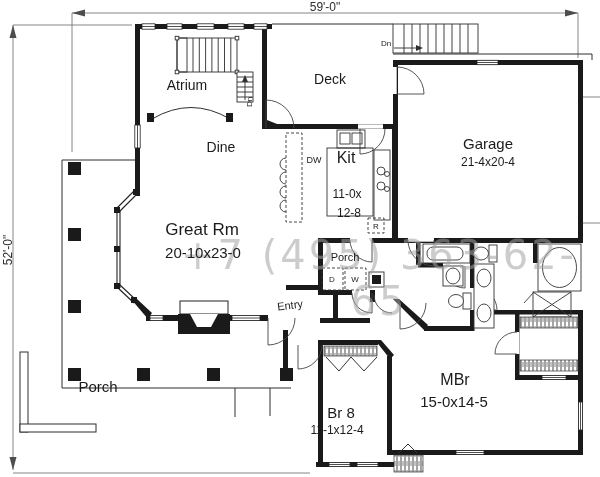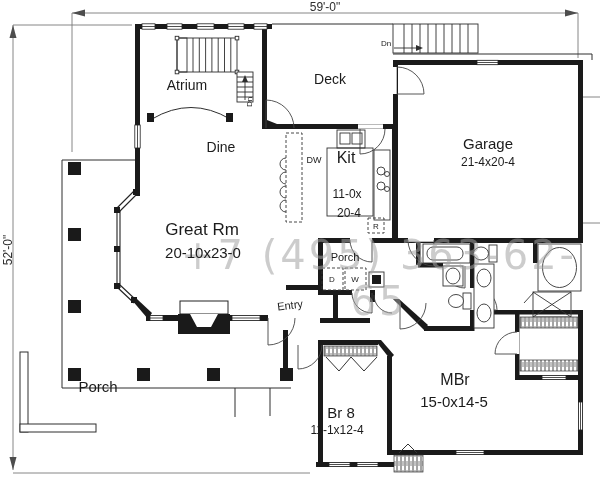--- a/index.html
+++ b/index.html
@@ -313,21 +313,21 @@
   <div class="lbl s14" style="left:187px;top:85px;">Atrium</div>
   <div class="lbl s8 rot90" style="left:249px;top:102px;">Dn</div>
   <div class="lbl s14" style="left:330px;top:79px;">Deck</div>
   <div class="lbl s8" style="left:386px;top:43px;">Dn</div>
   <div class="lbl s14" style="left:193px;top:147px;margin-left:28px;">Dine</div>
   <div class="lbl s15" style="left:488px;top:143px;">Garage</div>
   <div class="lbl s12" style="left:488px;top:162px;">21-4x20-4</div>
   <div class="lbl s9" style="left:314px;top:160px;">DW</div>
   <div class="lbl s16" style="left:346px;top:158px;text-align:right;">Kit</div>
   <div class="lbl s12" style="left:347px;top:194px;">11-0x</div>
-  <div class="lbl s12" style="left:349px;top:213px;">20-4</div>
+  <div class="lbl s12" style="left:349px;top:213px;">12-8</div>
   <div class="lbl s8" style="left:376px;top:226px;">R</div>
   <div class="lbl s17" style="left:202px;top:230px;">Great Rm</div>
   <div class="lbl s13" style="left:203px;top:252px;">20-10x23-0</div>
   <div class="lbl s11" style="left:345px;top:257px;">Porch</div>
   <div class="lbl s8" style="left:332px;top:279px;">D</div>
   <div class="lbl s8" style="left:355px;top:279px;">W</div>
   <div class="lbl s11 rot-entry" style="left:290px;top:305px;">Entry</div>
   <div class="lbl s13" style="left:98px;top:350px;margin-top:36px;">Porch</div>
   <div class="lbl s15" style="left:341px;top:412px;">Br 8</div>
   <div class="lbl s12" style="left:337px;top:430px;">11-1x12-4</div>

